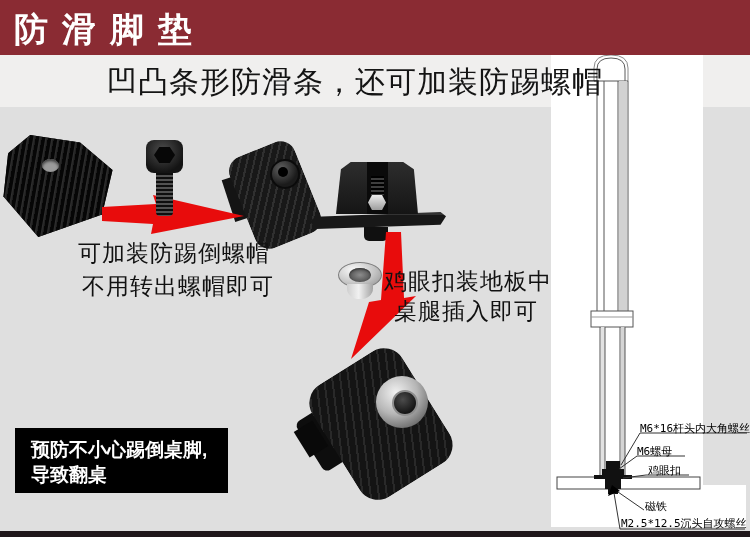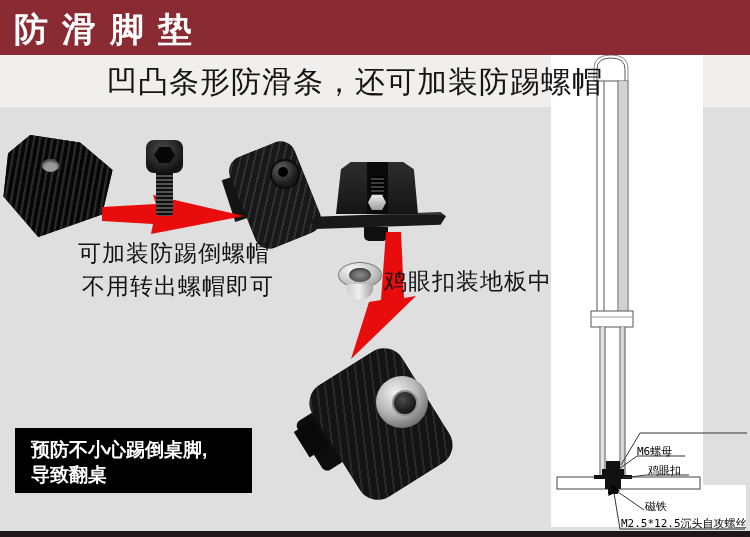--- a/index.html
+++ b/index.html
@@ -137,21 +137,21 @@
   .caption{
     font-family:"Liberation Serif",serif;color:#111;font-size:23px;
     letter-spacing:1px;white-space:nowrap;z-index:5;
   }
   .cap-s1l1{left:78px;top:238px;}
   .cap-s1l2{left:82px;top:271px;}
   .cap-s2l1{left:384px;top:266px;}
   .cap-s2l2{left:394px;top:296px;}
   
   .warnbox{
-    left:15px;top:428px;width:237px;height:65px;background:#000;z-index:5;
+    left:15px;top:428px;width:213px;height:65px;background:#000;z-index:5;
     color:#fff;font-weight:bold;font-size:19px;line-height:1.32;
     padding:9px 0 0 16px;box-sizing:border-box;
   }
   
   .arrows{left:0;top:0;width:750px;height:537px;z-index:3;pointer-events:none;}
   
   .diagram{left:545px;top:55px;width:205px;height:482px;z-index:1;}
   
   .dlabel{
     font-family:"DejaVu Sans Mono",monospace;font-size:11px;color:#000;
@@ -220,20 +220,21 @@
   </div>
 
   <svg class="abs arrows" viewBox="0 0 750 537">
     <polygon points="102,207 156,204 153,195 244,216 151,234 153,224 102,221" fill="#e80c0c"></polygon>
     <polygon points="386,232 401,232 404,298 416,296 351,359 369,302 381,300" fill="#e80c0c"></polygon>
   </svg>
 
   <div class="abs caption cap-s1l2">不用转出螺帽即可</div>
   <div class="abs caption cap-s1l1">可加装防踢倒螺帽</div>
   <div class="abs caption cap-s2l1">鸡眼扣装地板中</div>
+  <div class="abs caption cap-s2l2">桌腿插入即可</div>
 
   <div class="abs warnbox">
     <div>预防不小心踢倒桌脚,</div>
     <div>导致翻桌</div>
   </div>
 
   <svg class="abs diagram" viewBox="0 0 205 482">
 
     <path d="M49 26 L49 13 Q49 0 66 0 Q83 0 83 13 L83 26" fill="none" stroke="#8a8a8a" stroke-width="1"></path>
     <path d="M52 26 L52 14 Q52 3 66 3 Q80 3 80 14 L80 26" fill="#fff" stroke="#5a5a5a" stroke-width="1"></path>
@@ -268,20 +269,21 @@
     <line x1="95" y1="378" x2="76" y2="410" stroke="#333" stroke-width="1"></line>
     <line x1="92" y1="401" x2="140" y2="401" stroke="#333" stroke-width="1"></line>
     <line x1="92" y1="401" x2="74" y2="414" stroke="#333" stroke-width="1"></line>
     <line x1="101" y1="420" x2="144" y2="420" stroke="#333" stroke-width="1"></line>
     <line x1="101" y1="420" x2="78" y2="423" stroke="#333" stroke-width="1"></line>
     <line x1="99" y1="455" x2="73" y2="437" stroke="#333" stroke-width="1"></line>
     <line x1="75" y1="474" x2="200" y2="474" stroke="#333" stroke-width="1"></line>
     <line x1="75" y1="474" x2="69" y2="438" stroke="#333" stroke-width="1"></line>
   </svg>
 
+  <div class="abs dlabel dl-screw">M6*16杆头内大角螺丝</div>
   <div class="abs dlabel dl-nut">M6螺母</div>
   <div class="abs dlabel dl-eyelet">鸡眼扣</div>
   <div class="abs dlabel dl-magnet">磁铁</div>
   <div class="abs dlabel dl-tap">M2.5*12.5沉头自攻螺丝</div>
 
   <div class="abs bottom-bar"></div>
 
 </div>
 
 </body></html>

